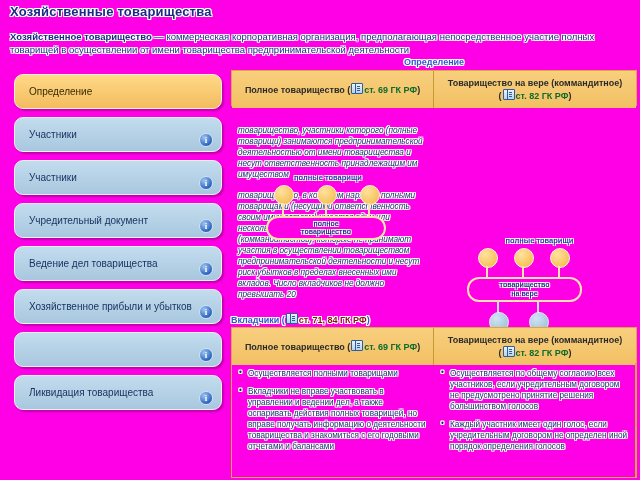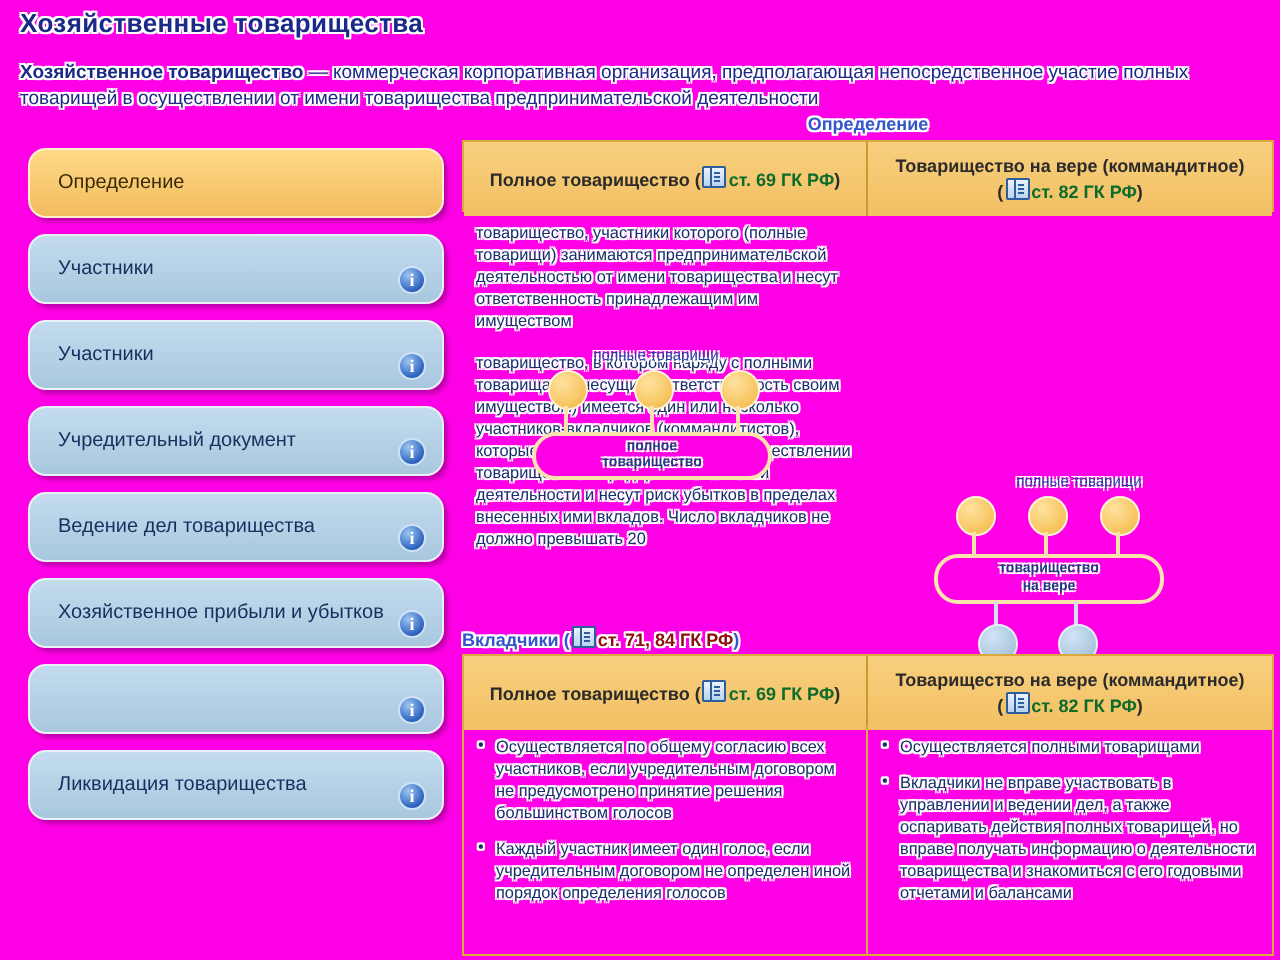--- a/index.html
+++ b/index.html
@@ -102,21 +102,21 @@
        0px -1px 0 #fff, 0px  1px 0 #fff,
       -1px  0px 0 #fff, 1px  0px 0 #fff;
   }
   .bcell.c1{border-right:1px solid #d9a93d;}
   .bcell ul{margin:0;padding:0;list-style:none;}
   .bcell li{position:relative;padding-left:9px;margin-bottom:7px;}
   .bcell li:before{content:"•";position:absolute;left:0;top:-1px;}
   .bcell p{margin:0;}
 
   #table-definition{top:70px;height:36px;}
-  #table-definition-body{position:absolute;left:231px;top:106px;width:406px;height:auto;}
+  #table-definition-body{position:absolute;left:231px;top:120px;width:406px;height:auto;font-style:italic;}
   #table-management{top:327px;height:36px;}
   #table-management-body{position:absolute;left:231px;top:363px;width:406px;height:115px;
       border-left:1px solid #d9a93d;border-right:1px solid #d9a93d;border-bottom:1px solid #d9a93d;
       box-sizing:border-box;display:flex;background:transparent;}
   #table-management-body .bcell{width:50%;}
 
   
   .book-ico{
     display:inline-block;width:10px;height:9px;
     vertical-align:-1px;margin:0 1px;
@@ -131,21 +131,21 @@
     content:"";position:absolute;left:5px;top:2px;width:3px;height:1px;
     background:#2c5e9e;box-shadow:0 2px 0 #2c5e9e,0 4px 0 #2c5e9e;
   }
 
   
   .diagram{position:absolute;}
   #diagram-full{left:248px;top:173px;width:160px;height:72px;}
   #diagram-limited{left:452px;top:236px;width:175px;height:95px;}
   .dg-cap{
     position:absolute;left:0;right:0;top:0;text-align:center;
-    font-size:7.5px;color:#2b3fa0;font-weight:normal;
+    font-size:7.5px;color:#2b3fa0;font-weight:bold;
     text-shadow:-1px -1px 0 #fff,1px -1px 0 #fff,-1px 1px 0 #fff,1px 1px 0 #fff;
   }
   .node{
     position:absolute;width:18px;height:18px;border-radius:50%;
     background:radial-gradient(circle at 35% 30%,#ffe2a0,#f6c35c 70%,#e5ae45);
     border:1px solid #fff3d6;
   }
   .node.blue{
     background:radial-gradient(circle at 35% 30%,#d2e5f5,#a7c6dd 70%,#8fb2cd);
     border:1px solid #e4f0fa;
@@ -289,27 +289,27 @@
       <div class="hcell c1">
         <span><span>Полное товарищество (</span><span class="book-ico"></span><span class="ref">ст. 69 ГК РФ</span><span>)</span></span>
       </div>
       <div class="hcell c2">
         <span><span>Товарищество на вере (коммандитное)</span><br>(<span class="book-ico"></span><span class="ref">ст. 82 ГК РФ</span>)</span>
       </div>
     </div>
   </div>
 
   <div id="table-management-body">
+    <div class="bcell c2">
+      <ul>
+        <li>Осуществляется полными товарищами</li>
+        <li>Вкладчики не вправе участвовать в управлении и ведении дел, а также оспаривать действия полных товарищей, но вправе получать информацию о деятельности товарищества и знакомиться с его годовыми отчетами и балансами</li>
+      </ul>
+    </div>
     <div class="bcell c1">
       <ul>
         <li>Осуществляется по общему согласию всех участников, если учредительным договором не предусмотрено принятие решения большинством голосов</li>
         <li>Каждый участник имеет один голос, если учредительным договором не определен иной порядок определения голосов</li>
       </ul>
     </div>
-    <div class="bcell c2">
-      <ul>
-        <li>Осуществляется полными товарищами</li>
-        <li>Вкладчики не вправе участвовать в управлении и ведении дел, а также оспаривать действия полных товарищей, но вправе получать информацию о деятельности товарищества и знакомиться с его годовыми отчетами и балансами</li>
-      </ul>
-    </div>
   </div>
 
 </div>
 
 </body></html>

